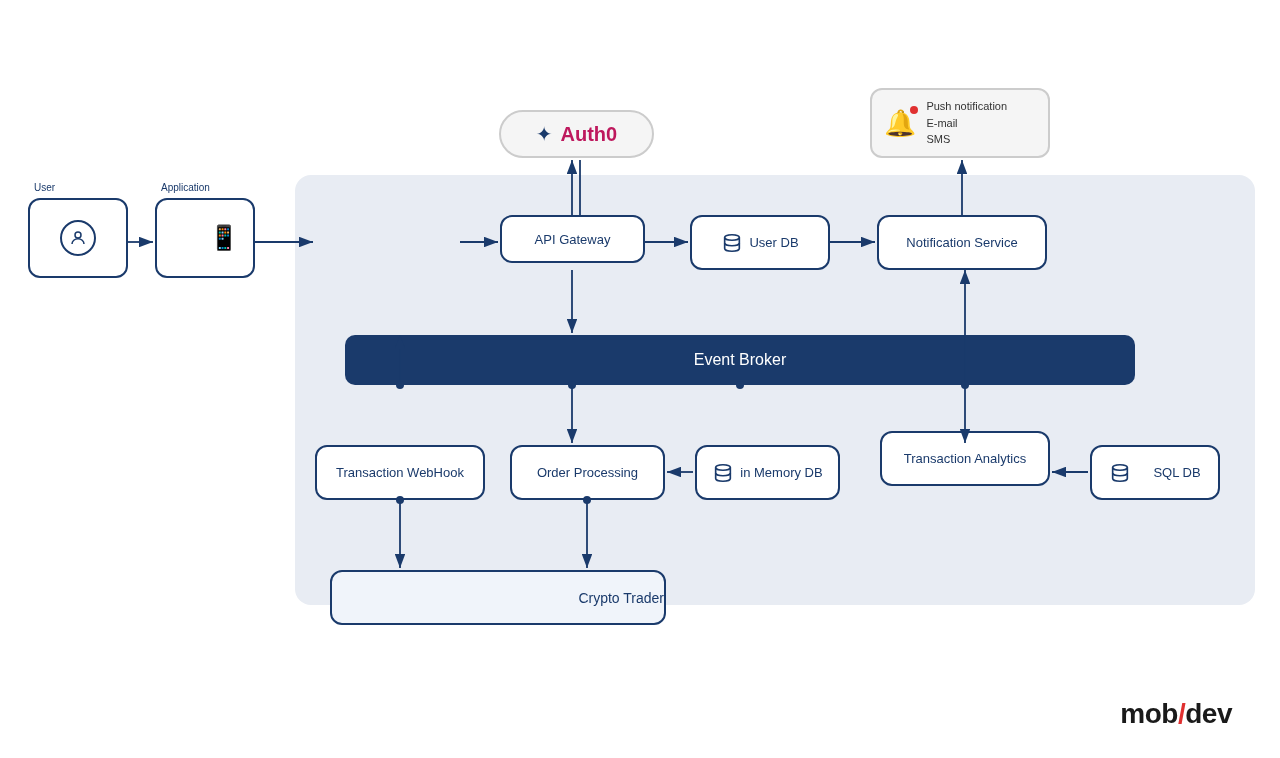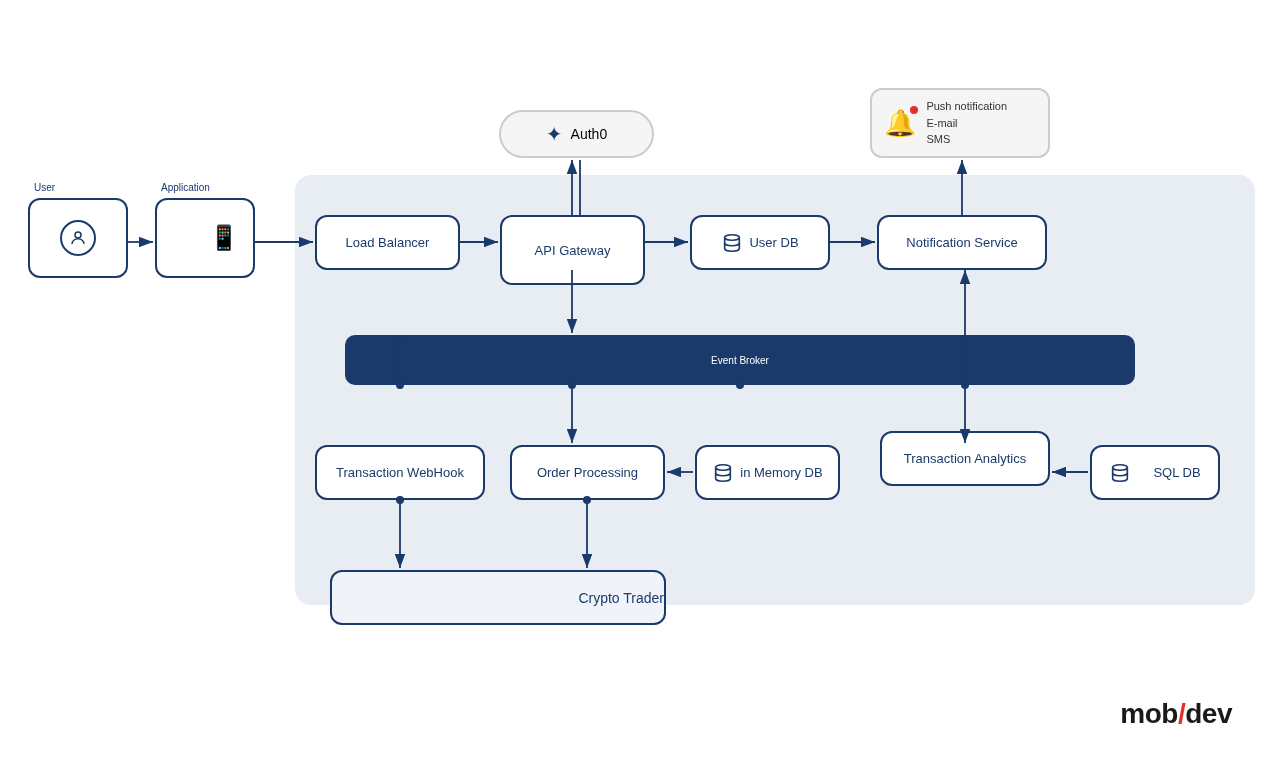--- a/index.html
+++ b/index.html
@@ -84,21 +84,21 @@
       width: 145px;
       height: 55px;
     }
 
     
     .api-gateway-box {
       position: absolute;
       top: 215px;
       left: 500px;
       width: 145px;
-      height: 70px;
+      height: 48px;
     }
 
     
     .user-db-box {
       position: absolute;
       top: 215px;
       left: 690px;
       width: 140px;
       height: 55px;
     }
@@ -252,33 +252,33 @@
       font-size: 18px;
     }
 
     .phone-icon {
       color: #1a3a6b;
       font-size: 24px;
     }
 
     .event-broker-text {
       color: #fff;
-      font-size: 10px;
+      font-size: 16px;
       font-weight: 500;
     }
 
     .auth0-star {
       font-size: 20px;
       color: #1a3a6b;
     }
 
     .auth0-text {
-      font-size: 14px;
-      font-weight: 400;
-      color: #000000;
+      font-size: 20px;
+      font-weight: 700;
+      color: #be185d;
     }
 
     .notif-text {
       font-size: 11px;
       color: #333;
       line-height: 1.5;
     }
 
     .mobidev-logo {
       position: absolute;
@@ -335,23 +335,20 @@
         <path d="M4 20c0-4 3.6-7 8-7s8 3 8 7"></path>
       </svg>
     </div>
   </div>
 
   <div class="app-box">
     <span class="label-tag" style="top:-18px;left:4px;">Application</span>
     <span class="phone-icon">📱</span>
   </div>
 
-  <div class="box load-balancer-box">
-    <span>Load Balancer</span>
-  </div>
 
   <div class="box api-gateway-box">
     <span>API Gateway</span>
   </div>
 
   <div class="box user-db-box" style="flex-direction:row;gap:6px;">
     <svg width="22" height="22" viewBox="0 0 24 24" fill="none" stroke="#1a3a6b" stroke-width="1.8">
       <ellipse cx="12" cy="6" rx="8" ry="3"></ellipse>
       <path d="M4 6v6c0 1.66 3.58 3 8 3s8-1.34 8-3V6"></path>
       <path d="M4 12v6c0 1.66 3.58 3 8 3s8-1.34 8-3v-6"></path>

